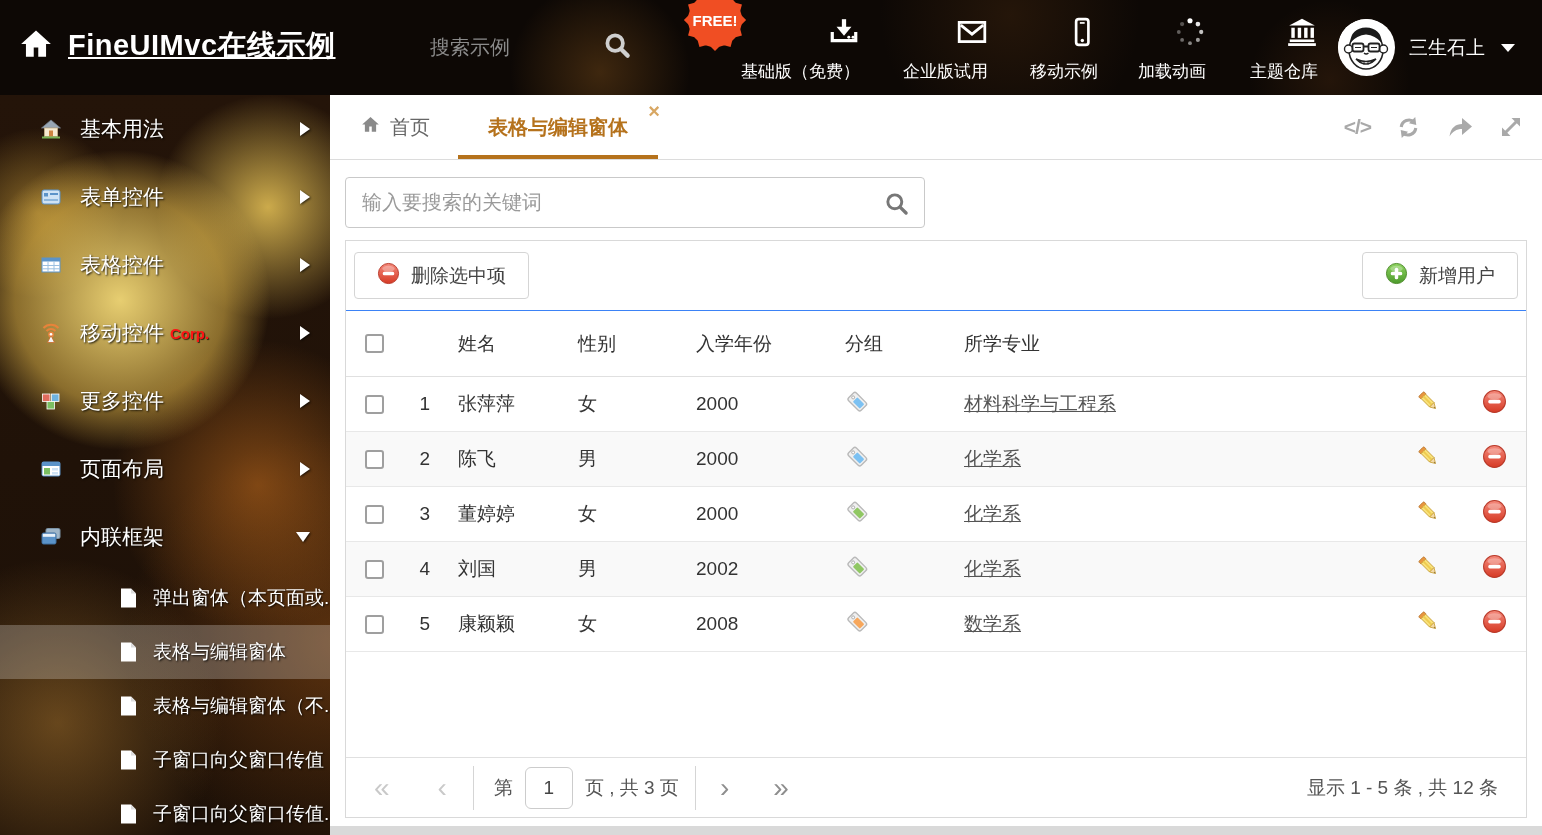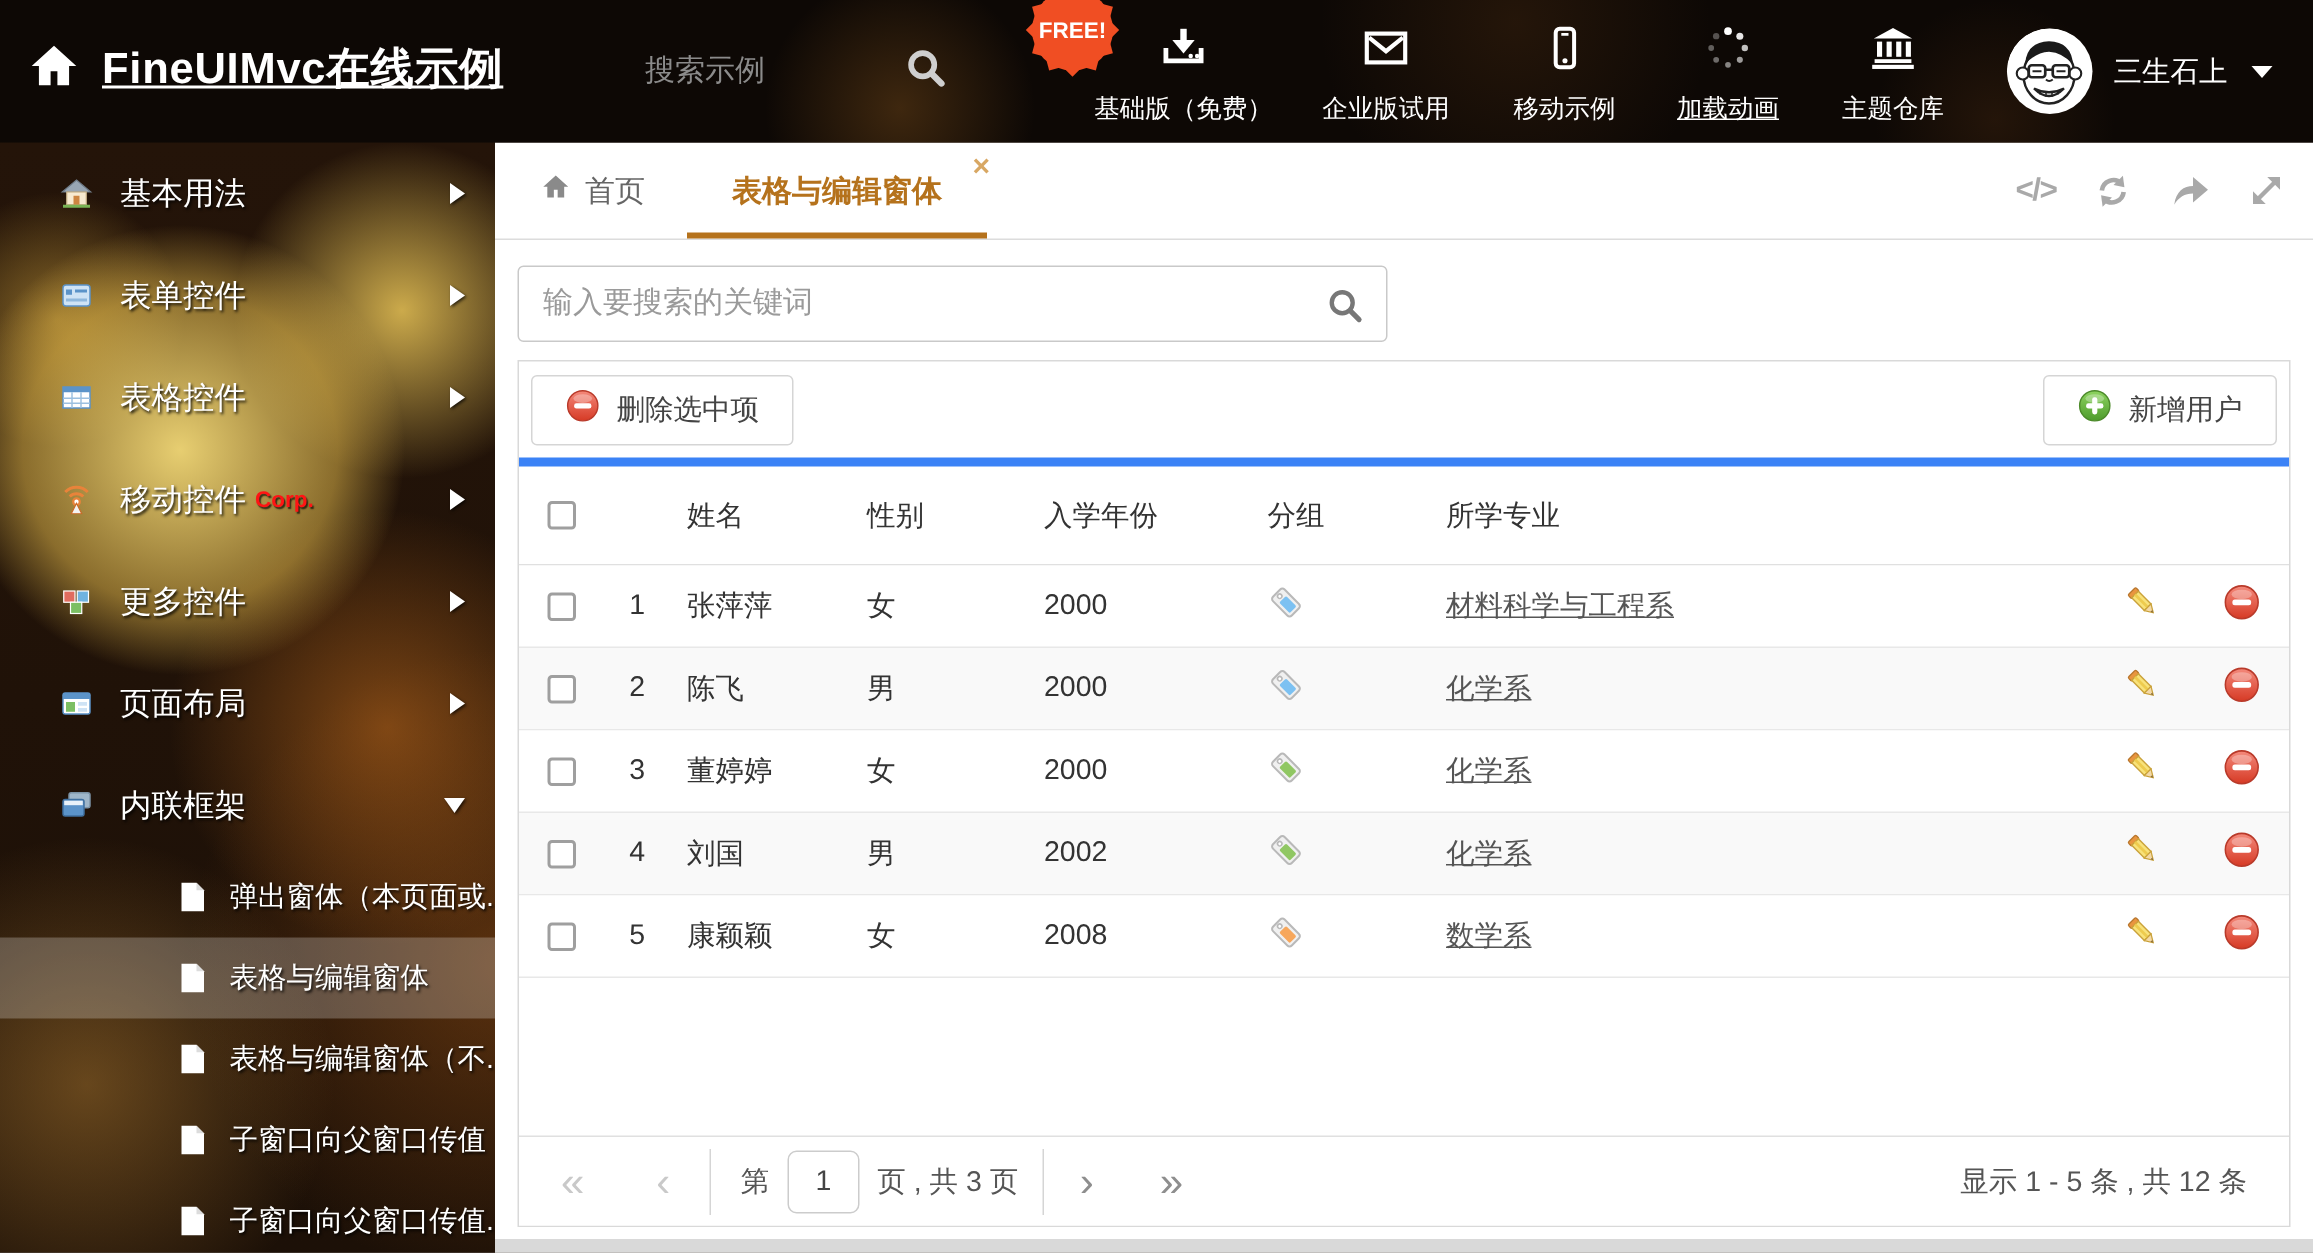--- a/index.html
+++ b/index.html
@@ -23,24 +23,24 @@
   .free-badge { position:absolute; left:683px; top:-12px; width:64px; height:64px; z-index:6; }
   .free-badge .burst, .free-badge .burst2, .free-badge .burst3 { position:absolute; left:10px; top:10px;
     width:44px; height:44px; background:#f04e23; }
   .free-badge .burst  { transform:rotate(15deg); }
   .free-badge .burst2 { transform:rotate(45deg); }
   .free-badge .burst3 { transform:rotate(75deg); }
   .free-badge .disc { position:absolute; left:5px; top:5px; width:54px; height:54px;
     border-radius:50%; background:#f04e23; display:flex; align-items:center; justify-content:center;
     color:#fff; font-weight:bold; font-size:15px; }
   .hnav { position:absolute; left:718px; top:0; height:95px; display:flex; }
-  .hnav-item { display:flex; flex-direction:column; align-items:center; justify-content:flex-start;
+  .hnav-item { display:flex; flex-direction:column; align-items:flex-end; justify-content:flex-start;
     padding-top:16px; gap:8px; cursor:pointer; }
   .hnav-item .hnav-label { font-size:17px; color:#fff; white-space:nowrap; }
-  .w0 { width:142px; } .w1 { width:128px; } .w2 { width:110px; } .w3 { width:108px;text-decoration:underline; } .w4 { width:112px; }
+  .w0 { width:142px; } .w1 { width:128px; } .w2 { width:110px; } .w3 { width:108px; } .w4 { width:112px; }
   .user-block { position:absolute; left:1338px; top:0; height:95px; display:flex; align-items:center; gap:14px; }
   .avatar { width:57px; height:57px; border-radius:50%; background:#fff; overflow:hidden; flex:none; }
   .username { font-size:19px; color:#fff; }
   .caret-down-white { width:0; height:0; border-left:7px solid transparent; border-right:7px solid transparent;
     border-top:8px solid #fff; margin-left:2px; }
 
   
   .sidebar { position:absolute; left:0; top:95px; width:330px; height:740px;
     background:
       radial-gradient(circle 150px at 120px 205px, rgba(248,222,122,.92), rgba(242,198,80,.5) 70%, transparent 100%),
@@ -89,21 +89,21 @@
     background:transparent; }
   .search-box input::placeholder { color:#9a9a9a; }
   .search-box .sbx-icon { position:absolute; right:14px; top:12px; }
   .filter-select { flex:1; height:51px; border:1px solid #c9c9c9; border-radius:4px; display:flex;
     align-items:center; padding:0 18px; font-size:20px; color:#333; cursor:pointer; background:#fff; }
   .filter-caret { margin-left:auto; width:0; height:0; border-left:9px solid transparent;
     border-right:9px solid transparent; border-top:10px solid #8a8a8a; }
 
   .panel { position:absolute; left:15px; right:15px; top:145px; height:578px; border:1px solid #d9d9d9;
     background:#fff; }
-  .ptoolbar { height:70px; border-bottom:6px solid #3b82f6; display:flex; align-items:center;
+  .ptoolbar { height:70px; border-bottom:1px solid #3b82f6; display:flex; align-items:center;
     justify-content:space-between; padding:0 8px; }
   .btn { display:flex; align-items:center; gap:11px; height:47px; padding:0 22px; border:1px solid #d5d5d5;
     border-radius:4px; background:#fff; font-size:19px; color:#444; cursor:pointer;
     font-family:"Liberation Sans", sans-serif; }
 
   .grid-cols { display:grid; grid-template-columns:56px 42px 120px 112px 145px 115px 1fr 70px 63px;
     align-items:center; }
   .thead { height:66px; border-bottom:1px solid #e0e0e0; font-size:19px; color:#333; }
   .t-row { height:55px; border-bottom:1px solid #e8e8e8; font-size:19px; color:#333; background:#fff; }
   .t-row.alt { background:#f9f9f9; }

